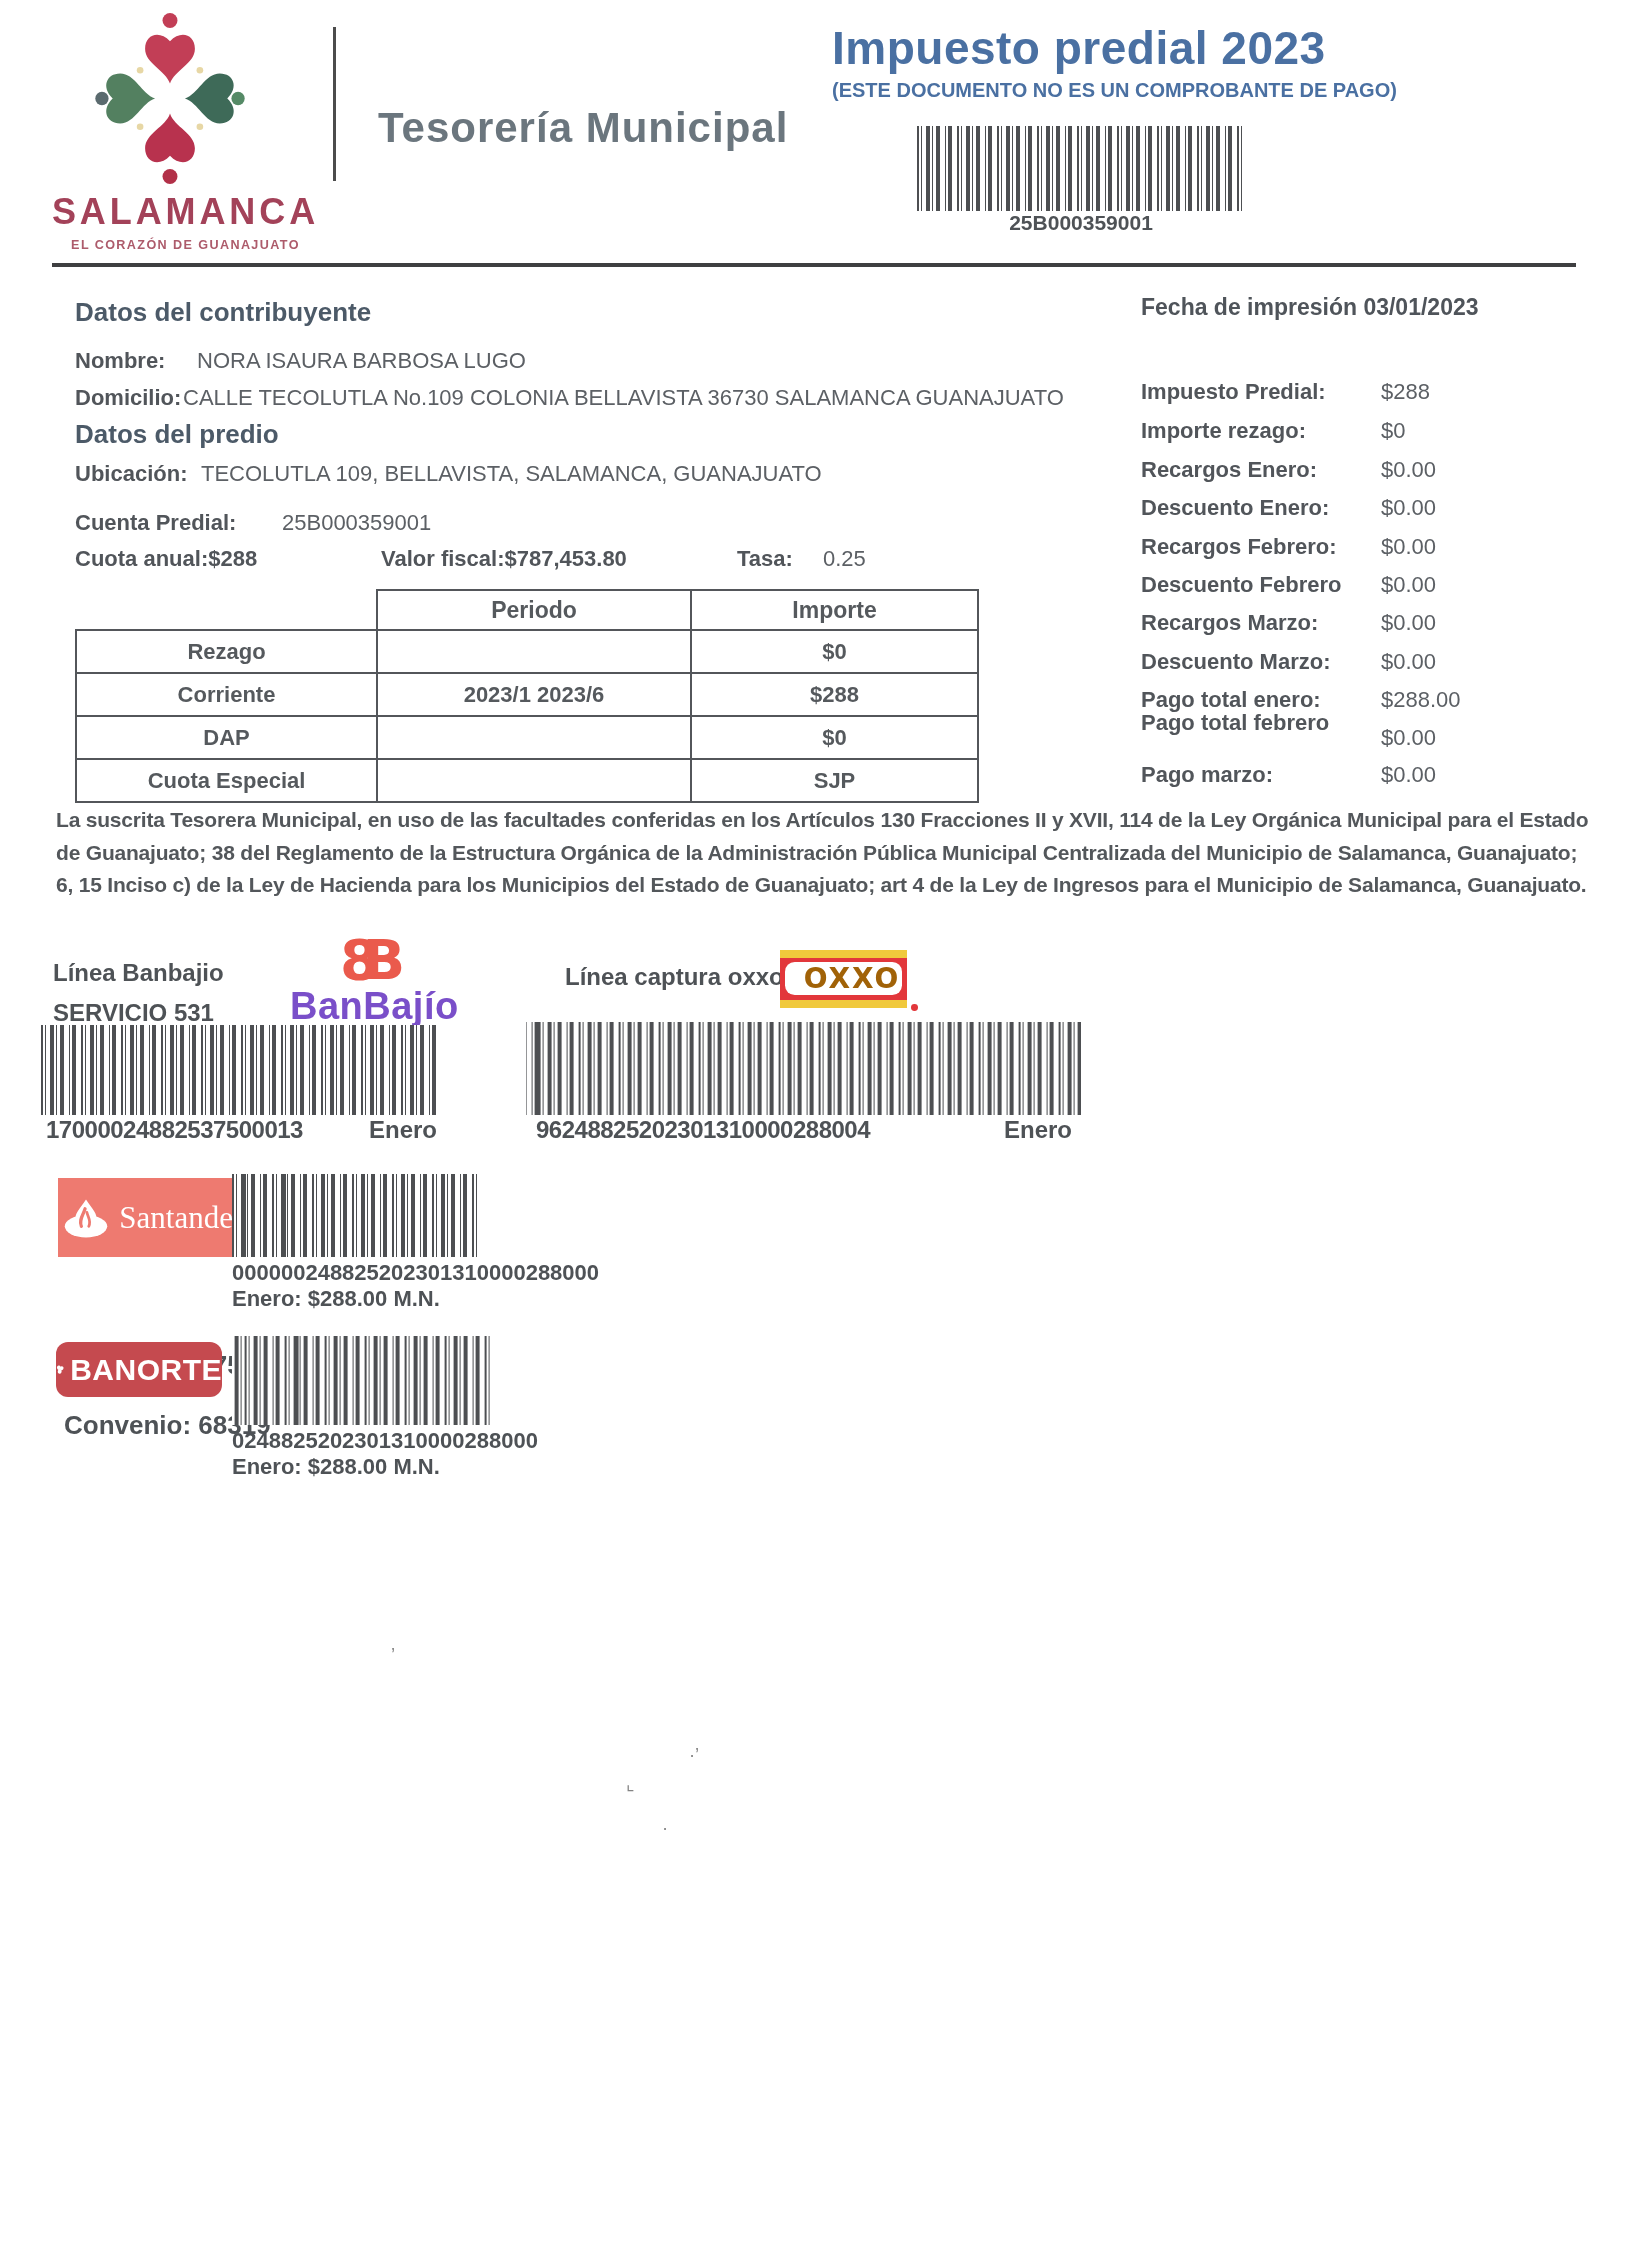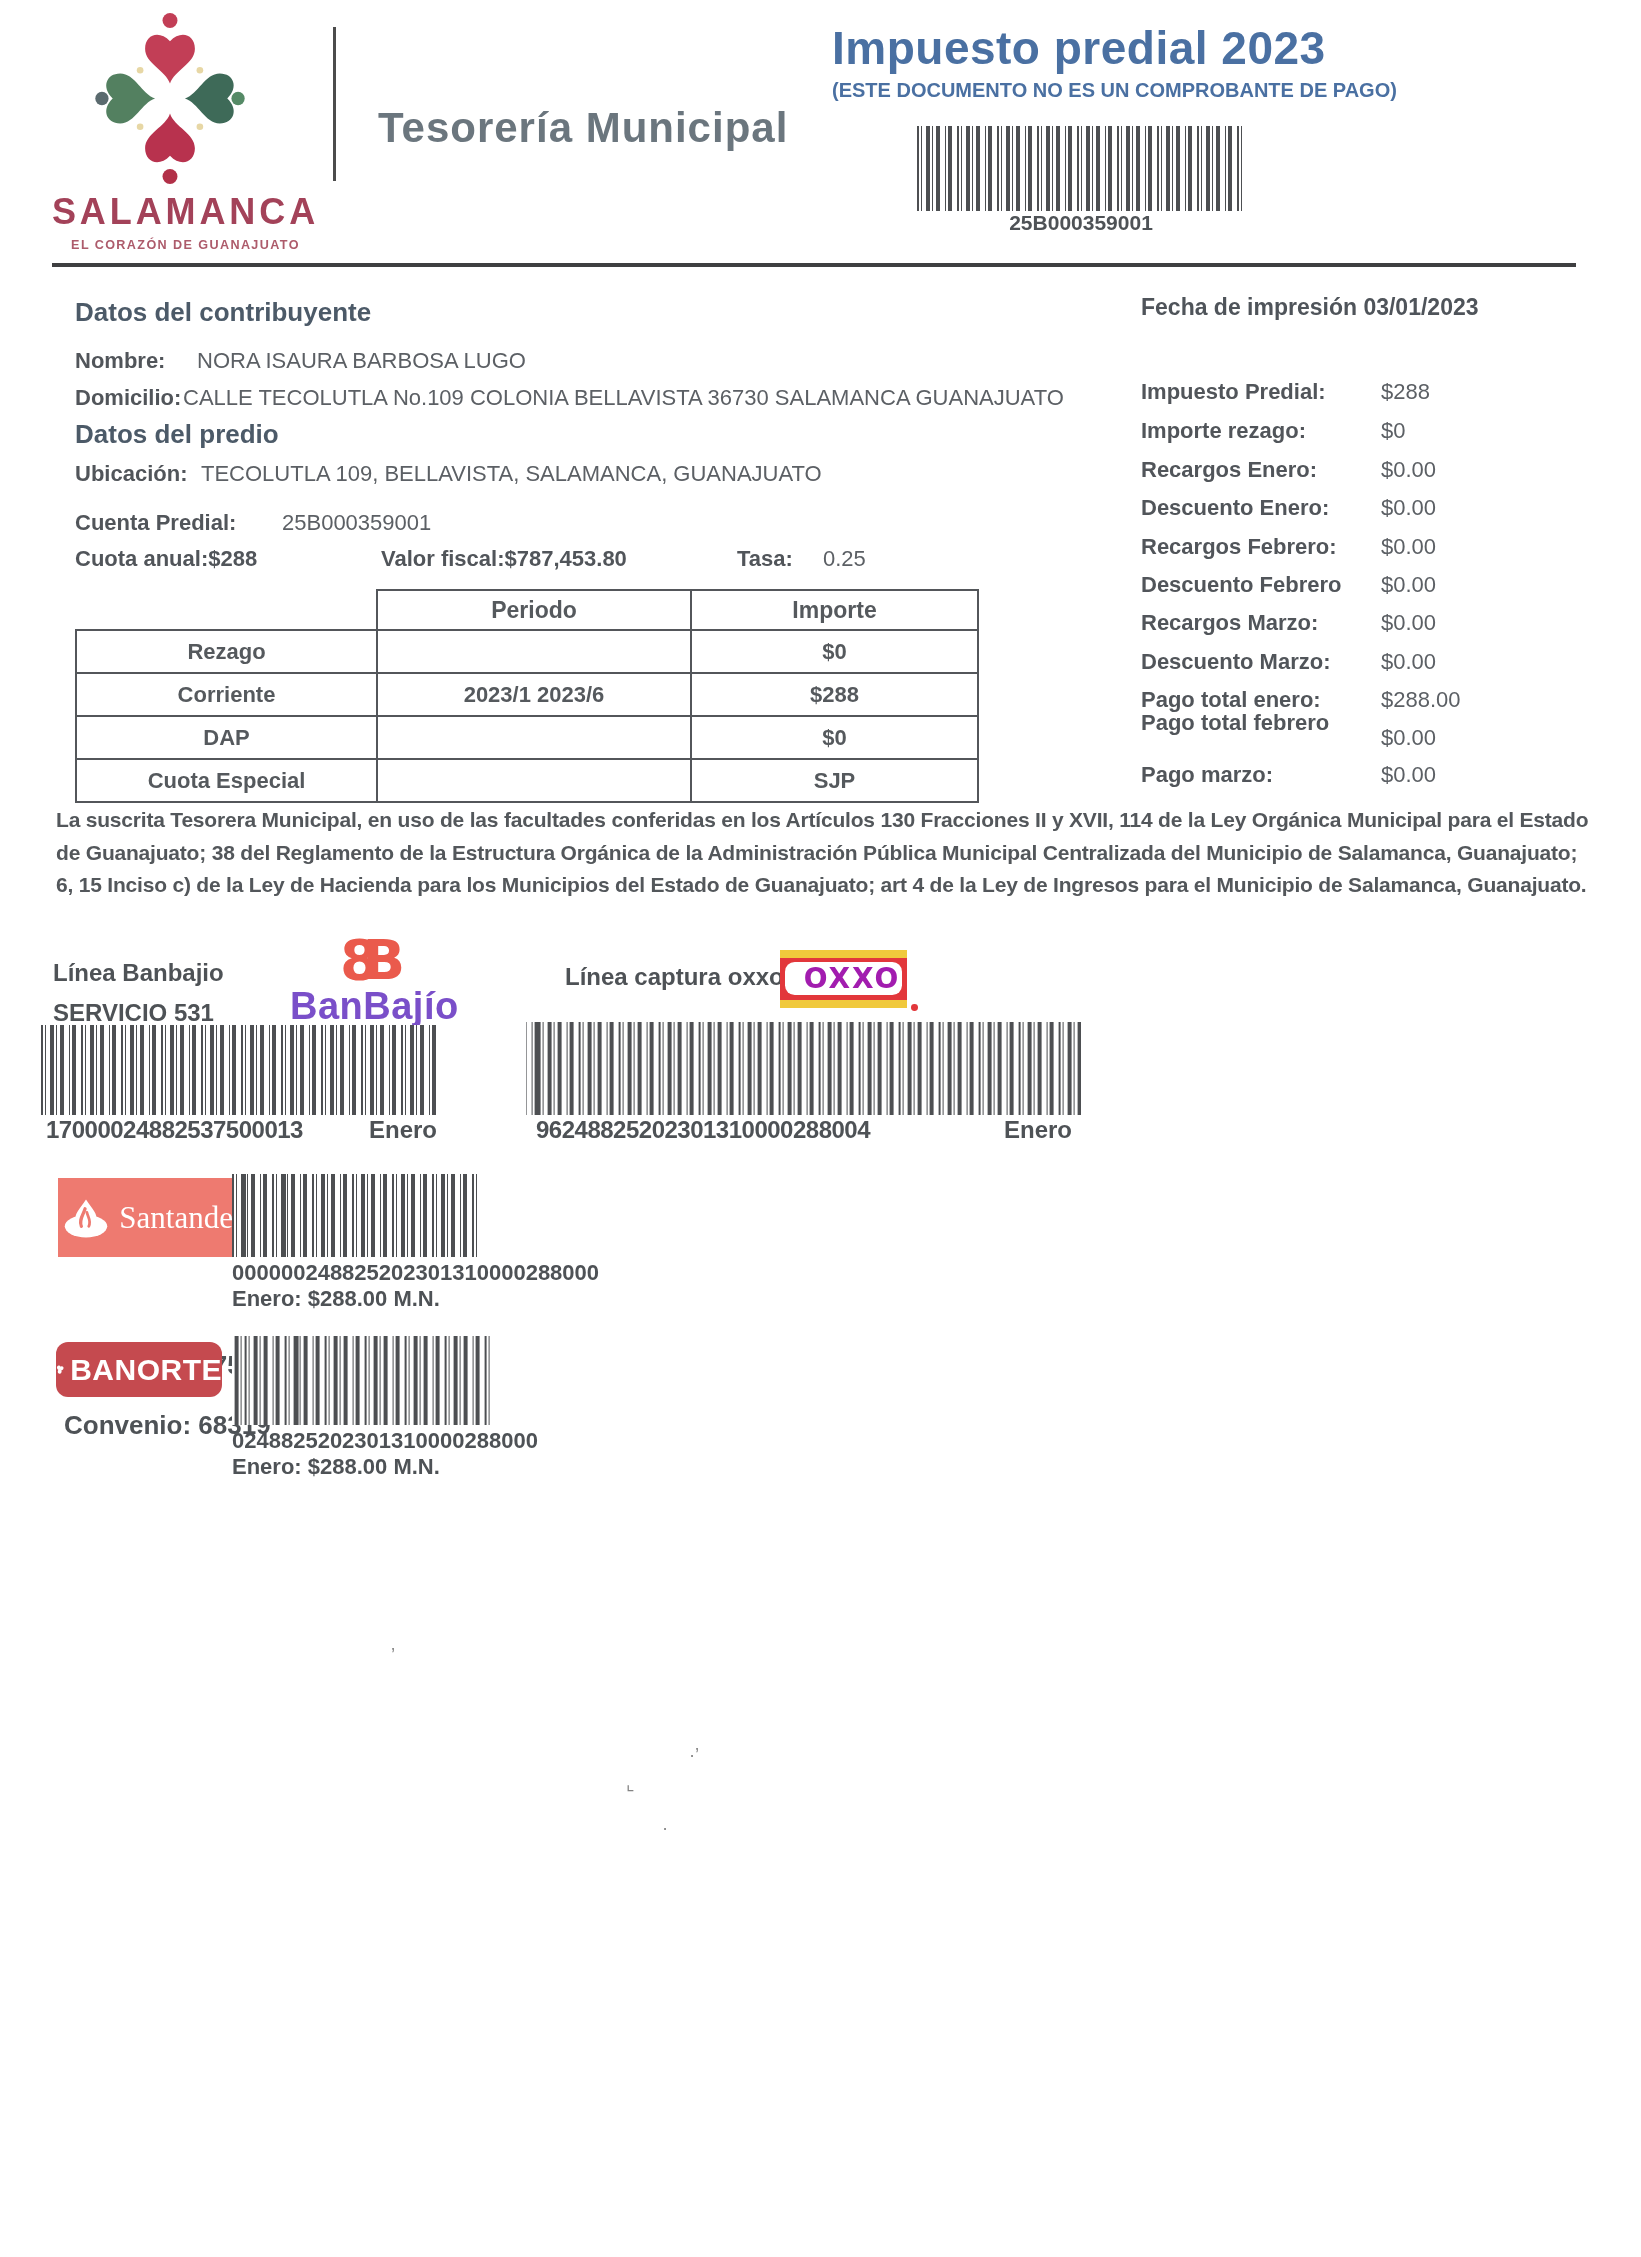--- a/index.html
+++ b/index.html
@@ -48,21 +48,21 @@
   }
   table.ptable tr.hrow td,table.ptable tr.hrow th{height:38px;font-size:23px;}
   table.ptable td.noborder{border:none;background:transparent;}
   
   .pay-line-label{font-size:24px;font-weight:700;color:#4e5256;}
   .banbajio-monogram{font-size:56px;font-weight:800;color:#ea5a4c;letter-spacing:-16.4px;font-family:"DejaVu Sans",sans-serif;text-align:right;}
   .banbajio-word{font-size:38px;font-weight:800;color:#7a4fc9;letter-spacing:0.5px;}
   .oxxo-logo{width:127px;}
   .oxxo-stripe{height:7.7px;background:#f0c93c;}
   .oxxo-mid{background:#e2373b;padding:4.8px 4.8px;}
-  .oxxo-box{display:block;background:#ffffff;border-radius:9.7px;color:#a21caf;
+  .oxxo-box{display:block;background:#ffffff;border-radius:9.7px;color:#a16207;
     font-weight:800;font-size:28px;letter-spacing:1.9px;line-height:33px;text-align:center;
     font-family:"DejaVu Sans",sans-serif;padding-left:17px;}
   .oxxo-dot{width:6.8px;height:6.8px;border-radius:50%;background:#e2373b;}
   .santander-logo{width:189px;height:79px;background:#ee7a70;display:flex;align-items:center;justify-content:center;gap:9.7px;}
   .santander-word{font-family:"Liberation Serif",serif;font-size:31px;color:#ffffff;}
   .banorte-logo{width:166px;height:55px;background:#c54a4f;display:flex;align-items:center;justify-content:center;gap:5.8px;border-radius:12px;}
   .banorte-word{font-size:30px;font-weight:800;color:#ffffff;letter-spacing:0.5px;}
   .convenio{font-size:26px;font-weight:800;color:#4e5256;}
   .amount-line{font-size:22px;font-weight:700;color:#4e5256;}
   

